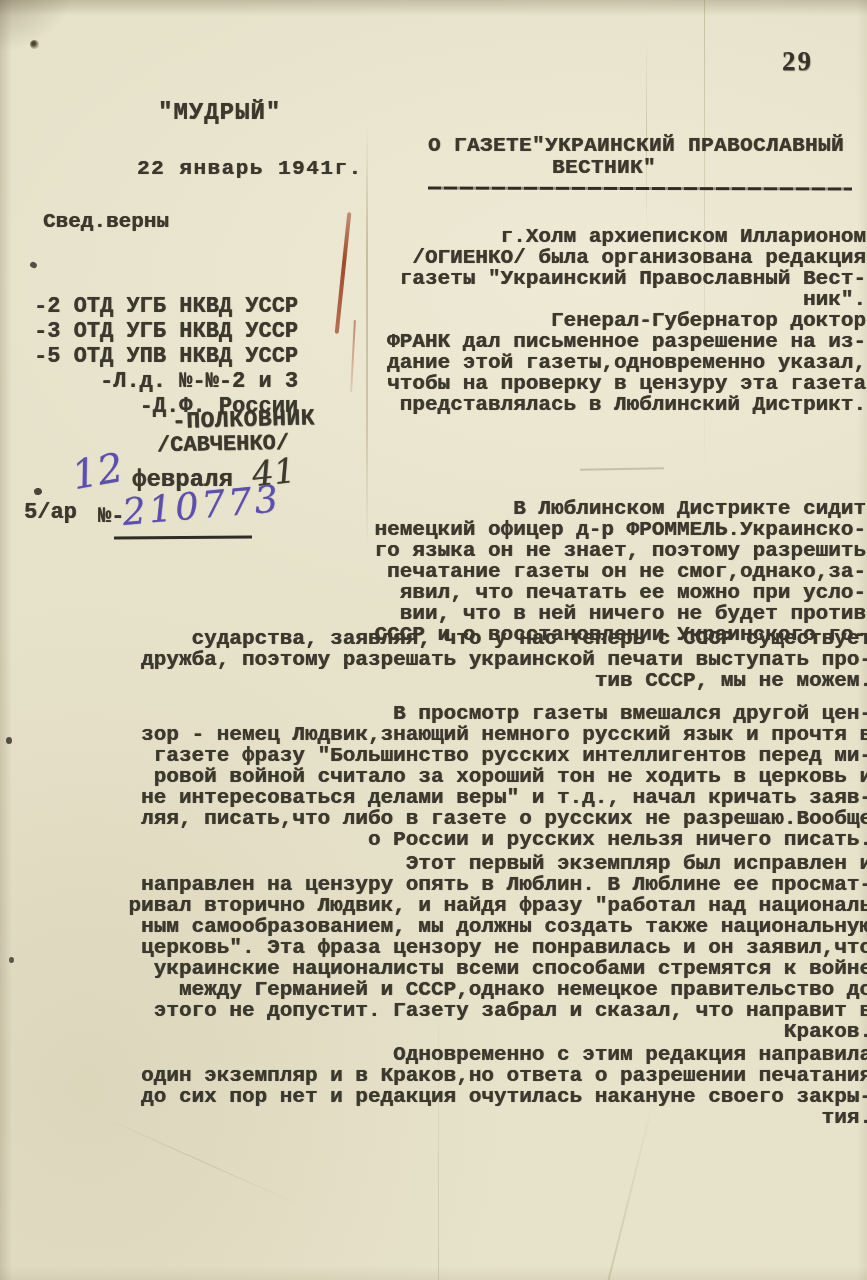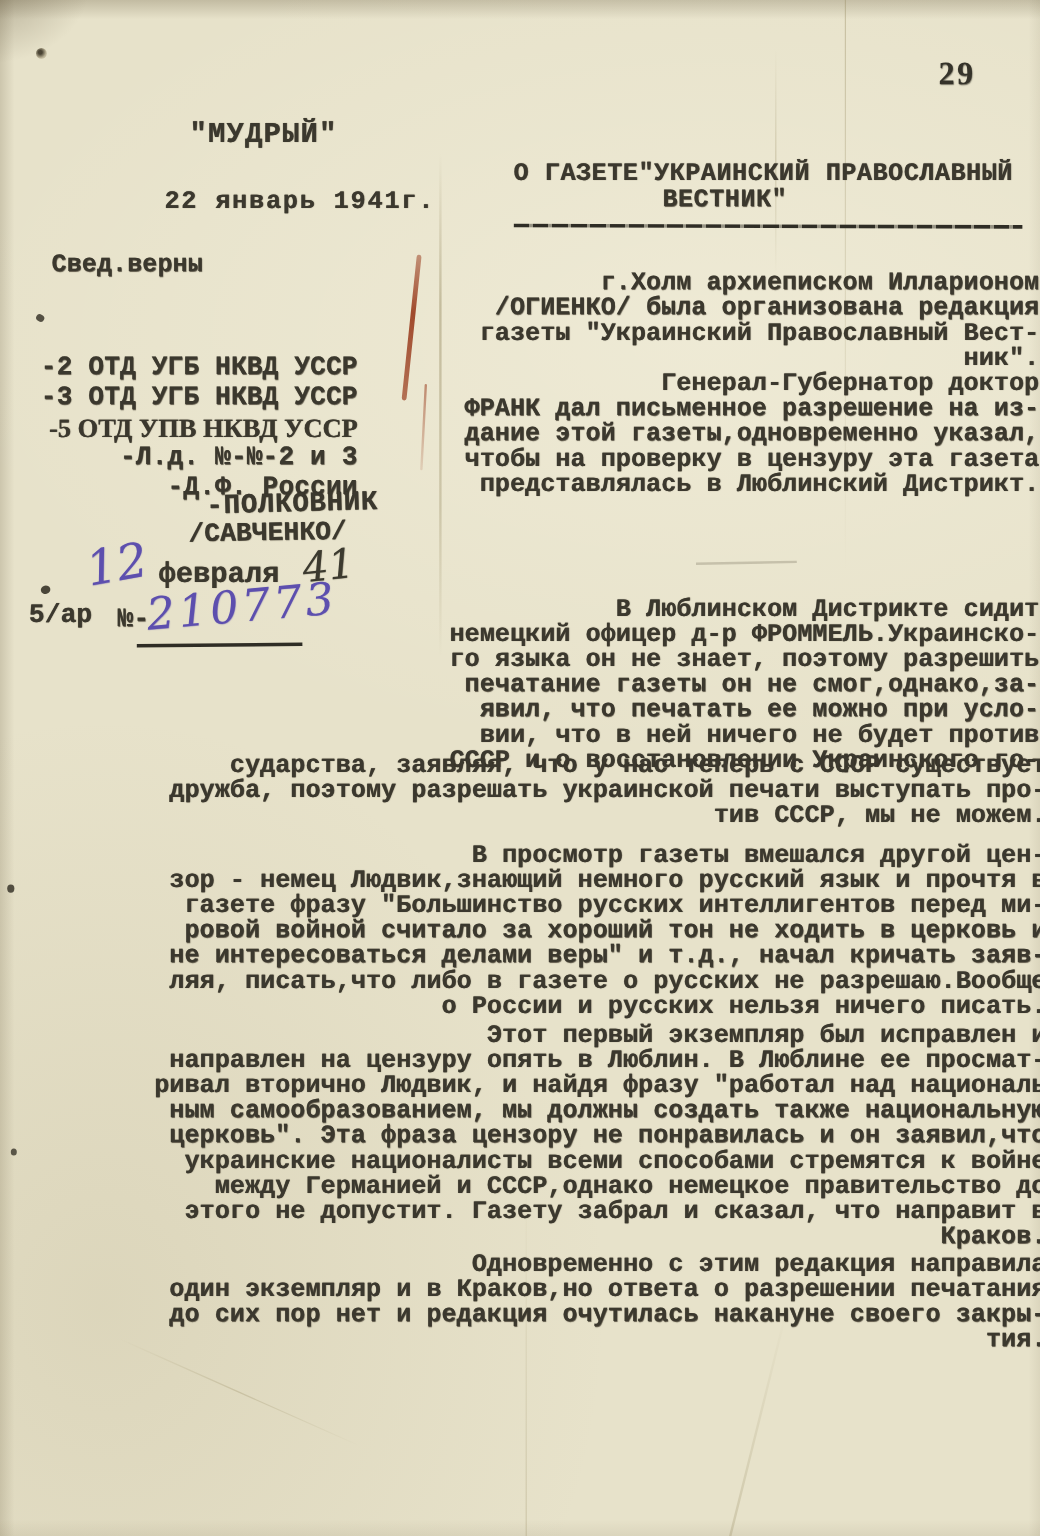--- a/index.html
+++ b/index.html
@@ -77,21 +77,21 @@
 
   <div class="abs type" style="left:158px;top:99px;font-size:24px;letter-spacing:1px;">"МУДРЫЙ"</div>
 
   <div class="abs type" style="left:90px;top:157px;font-size:21px;letter-spacing:1.5px;margin-left:47px;">22 январь 1941г.</div>
 
   <div class="abs type" style="left:43px;top:210px;font-size:21px;">Свед.верны</div>
 
   <div class="abs" style="left:34px;top:258px;margin-top:36px;">
     <div class="type" style="font-size:22px;line-height:25px;">-2 ОТД УГБ НКВД УССР</div>
     <div class="type" style="font-size:22px;line-height:25px;">-3 ОТД УГБ НКВД УССР</div>
-    <div class="type" style="font-size:22px;line-height:25px;font-family:Liberation Serif, serif;">-5 ОТД УПВ НКВД УССР</div>
+    <div class="type" style="font-size:22px;line-height:25px;">-5 ОТД УПВ НКВД УССР</div>
     <div class="type" style="font-size:22px;line-height:25px;">-Л.д. №-№-2 и 3</div>
     <div class="type" style="font-size:22px;line-height:25px;">-Д.Ф. России</div>
   </div>
 
   <div class="abs type" style="left:172px;top:407px;font-size:23px;transform:rotate(-1.5deg);letter-spacing:.5px;">-ПОЛКОВНИК</div>
   <div class="abs type" style="left:157px;top:432px;font-size:22px;transform:rotate(-1deg);">/САВЧЕНКО/</div>
 
   <div class="abs hand" style="left:72px;top:448px;font-size:40px;transform:rotate(-10deg);">12</div>
   <div class="abs type" style="left:132px;top:466px;font-size:24px;">февраля</div>
   <div class="abs hand hand-dark" style="left:252px;top:452px;font-size:34px;transform:rotate(-6deg);">41</div>

